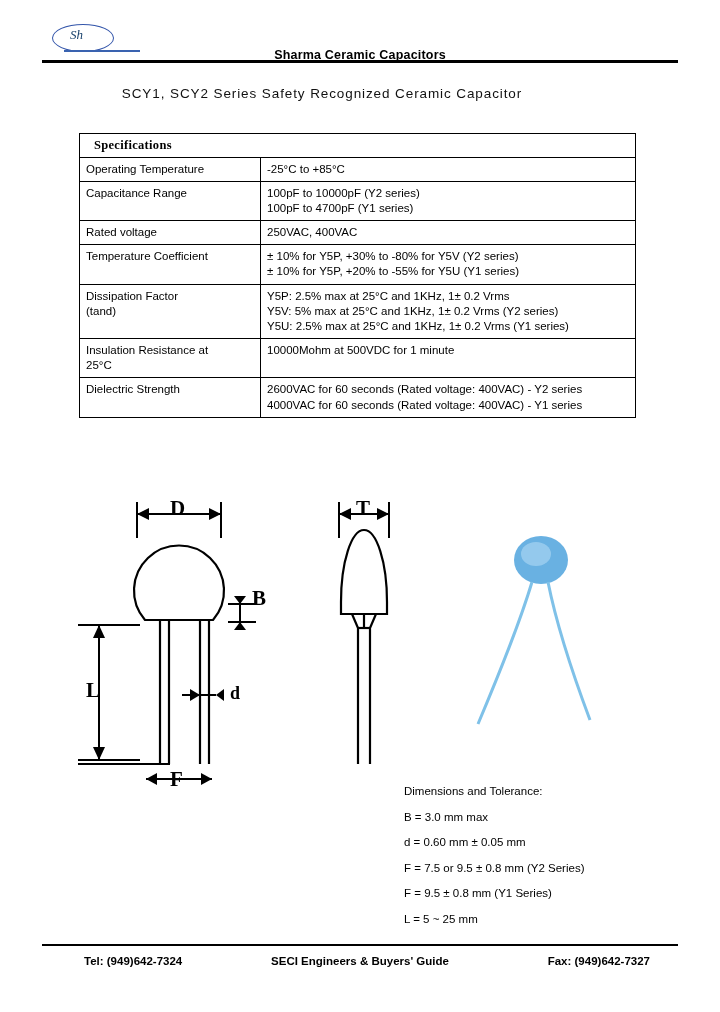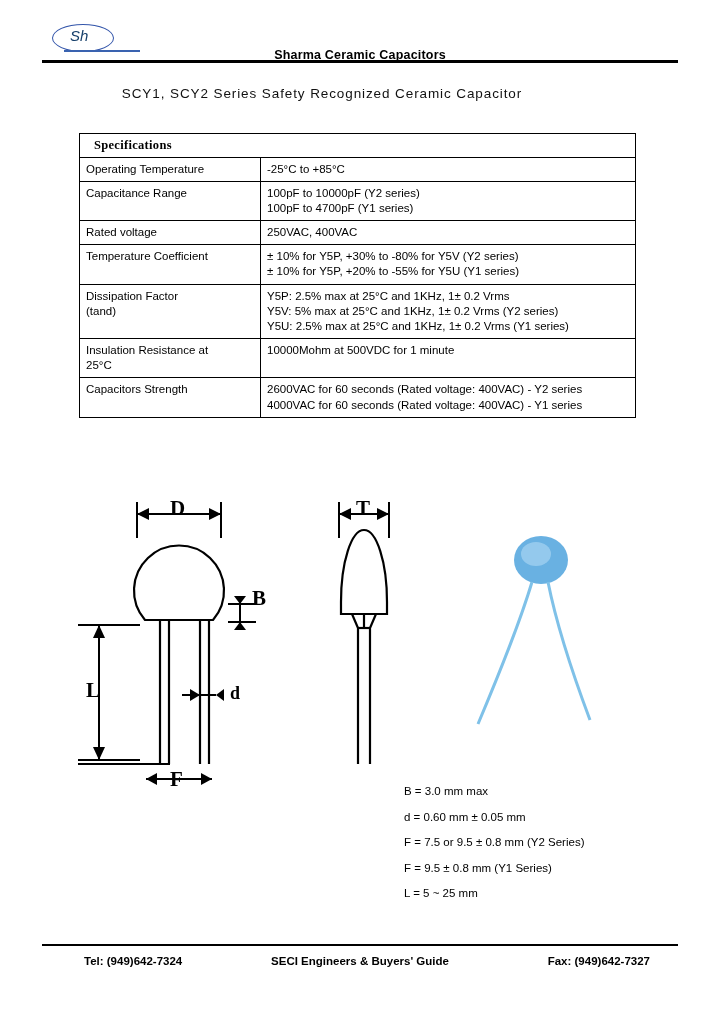--- a/index.html
+++ b/index.html
@@ -37,23 +37,23 @@
     top: 0;
     width: 60px;
     height: 26px;
     border: 1px solid #3355aa;
     border-radius: 50%;
   }
   .logo-text {
     position: absolute;
     left: 18px;
     top: 3px;
-    font-family: Liberation Sans, sans-serif;
+    font-family: Liberation Serif, serif;
     font-style: italic;
-    font-size: 15px;
+    font-size: 13px;
     color: #17406b;
   }
   .logo-underline {
     position: absolute;
     left: 12px;
     top: 26px;
     width: 76px;
     height: 2px;
     background: #3a63b0;
   }
@@ -241,21 +241,21 @@
       <td class="col-label">
         <span class="cell-line">Insulation Resistance at</span>
         <span class="cell-line">25°C</span>
       </td>
       <td>
         <span class="cell-line">10000Mohm at 500VDC for 1 minute</span>
       </td>
     </tr>
 
     <tr>
-      <td class="col-label">Capacitors Strength</td>
+      <td class="col-label">Dielectric Strength</td>
       <td>
         <span class="cell-line">2600VAC for 60 seconds (Rated voltage: 400VAC)  - Y2 series</span>
         <span class="cell-line">4000VAC for 60 seconds (Rated voltage: 400VAC)  - Y1 series</span>
       </td>
     </tr>
   </tbody>
 </table>
 
 <div class="drawing">
   <svg class="svg-layer" viewBox="0 0 720 430">
@@ -331,20 +331,21 @@
 
   <div class="dim-label" style="left:170px; top:4px;">D</div>
   <div class="dim-label" style="left:356px; top:4px;">T</div>
   <div class="dim-label" style="left:252px; top:94px;">B</div>
   <div class="dim-label" style="left:86px; top:186px;">L</div>
   <div class="dim-label" style="left:230px; top:191px; font-size:18px;">d</div>
   <div class="dim-label" style="left:170px; top:275px;">F</div>
 </div>
 
 <div class="dims-list">
+  <div class="dl-title">Dimensions and Tolerance:</div>
   <div class="dl-item">B = 3.0 mm max</div>
   <div class="dl-item">d = 0.60 mm ± 0.05 mm</div>
   <div class="dl-item">F = 7.5 or 9.5 ± 0.8 mm (Y2 Series)</div>
   <div class="dl-item">F = 9.5 ± 0.8 mm (Y1 Series)</div>
   <div class="dl-item">L = 5 ~ 25 mm</div>
 </div>
 
 <div class="footer-rule"></div>
 <div class="footer">
   <span class="f-left">Tel: (949)642-7324</span>

